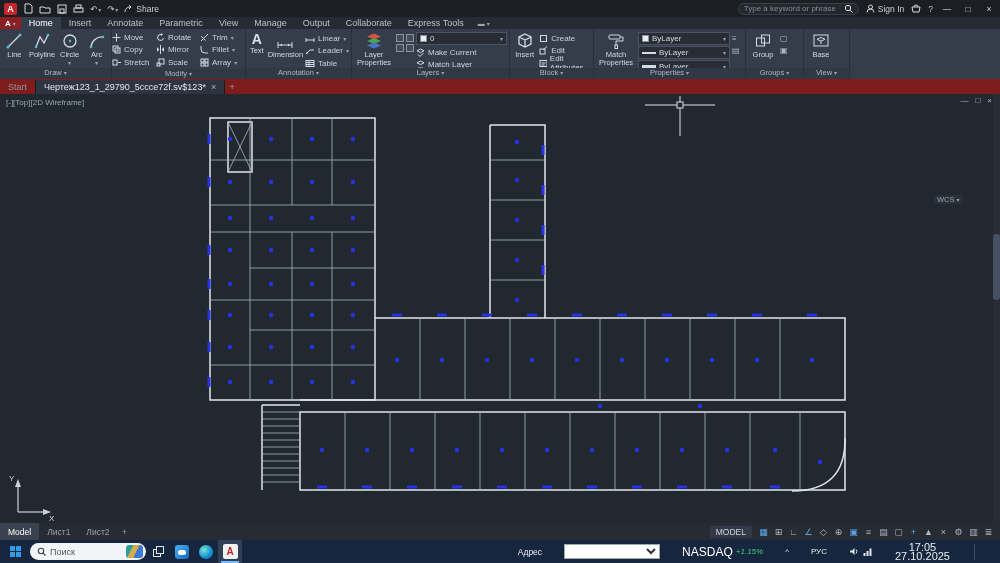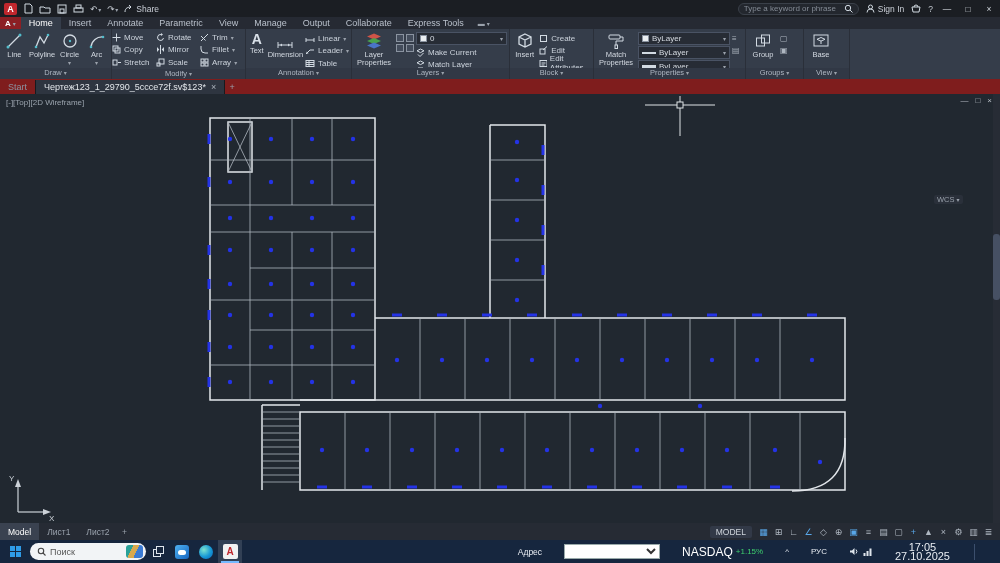--- a/index.html
+++ b/index.html
@@ -773,21 +773,21 @@
         <div class="edgec"></div>
       </div>
     <div class="ticon active">
         <div class="acadsq">A</div>
       </div>
     <div class="tright">
       <span class="addr">Адрес</span>
       <select class="addrsel"></select>
       <div class="ticker">
         <span class="sym">NASDAQ</span>
-        <span class="chg" id="ticker-chg" style="color: rgb(62, 207, 110);">+1.15%</span>
+        <span class="chg" id="ticker-chg" style="color: rgb(62, 207, 110); font-style: italic;">+1.15%</span>
       </div>
       <span class="chev">^</span>
       <span class="lang">РУС</span>
       <div class="tray">
         <svg width="10" height="9">
             <path d="M1,3.5 h2 l2.5,-2.5 v7 L3,5.5 H1 Z" fill="#dfe5ec"></path>
             <path d="M7,2.5 a3,3 0 0 1 0,4" fill="none" stroke="#dfe5ec" stroke-width="1"></path>
           </svg>
         <svg width="10" height="9">
             <rect x="0.5" y="6" width="2" height="3" fill="#dfe5ec"></rect>

